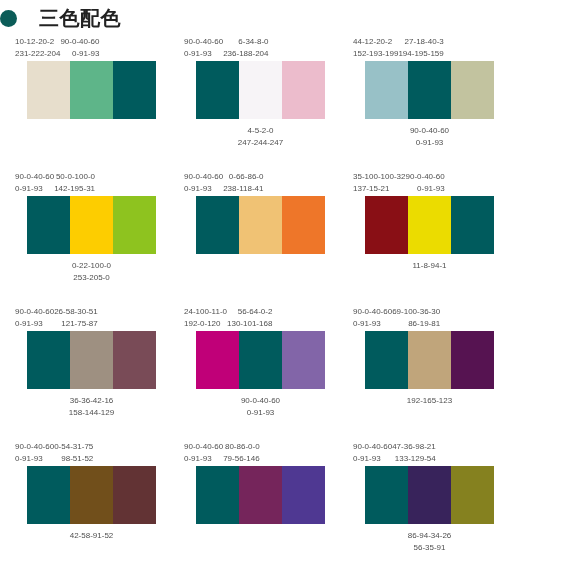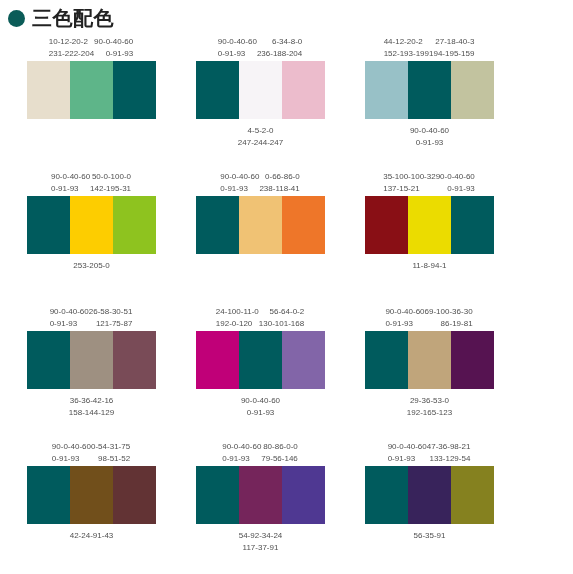--- a/index.html
+++ b/index.html
@@ -14,23 +14,24 @@
     font-family: "Liberation Sans", "DejaVu Sans", sans-serif;
     color: #4a4a4a;
     overflow: hidden;
     position: relative;
   }
 
   
   .header {
     display: flex;
     align-items: center;
-    padding: 7px 0 0 8px;
+    padding: 7px 0 0 0;
     height: 29px;
     box-sizing: border-box;
+    gap: 15px;
   }
   .header-bullet {
     width: 17px;
     height: 17px;
     border-radius: 50%;
     background: #0b5c58;
     flex: 0 0 auto;
     margin-right: 7px;
   }
   .header-title {
@@ -55,21 +56,21 @@
   .cell {
     width: 155px;
     margin-left: 14px;
     position: relative;
   }
   .cell:first-child { margin-left: 14px; }
 
   
   .label-top {
     display: flex;
-    justify-content: center;
+    justify-content: flex-start;
     height: 25px;
     padding: 0 2px 10px 1px;
     box-sizing: border-box;
   }
   .label-block {
     font-size: 8px;
     line-height: 12px;
     color: #4f4f4f;
     white-space: nowrap;
   }
@@ -179,20 +180,21 @@
             <span class="cmyk">50-0-100-0</span>
             <span class="rgb">142-195-31</span>
           </div>
         </div>
         <div class="swatch">
           <div class="band" style="background: rgb(0, 91, 93);"></div>
           <div class="band" style="background: rgb(253, 205, 0);"></div>
           <div class="band" style="background: rgb(142, 195, 31);"></div>
         </div>
         <div class="label-bottom">
+          <span class="cmyk">0-22-100-0</span>
           <span class="rgb">253-205-0</span>
         </div>
       </div>
       <div class="cell">
         <div class="label-top">
           <div class="label-block">
             <span class="cmyk">90-0-40-60</span>
             <span class="rgb">0-91-93</span>
           </div>
           <div class="label-block right">
@@ -280,21 +282,20 @@
             <span class="cmyk">69-100-36-30</span>
             <span class="rgb">86-19-81</span>
           </div>
         </div>
         <div class="swatch">
           <div class="band" style="background: rgb(0, 91, 93);"></div>
           <div class="band" style="background: rgb(192, 165, 123);"></div>
           <div class="band" style="background: rgb(86, 19, 81);"></div>
         </div>
         <div class="label-bottom">
-          <span class="cmyk">29-36-53-0</span>
           <span class="rgb">192-165-123</span>
         </div>
       </div>
     </div>
     <div class="row">
       <div class="cell">
         <div class="label-top">
           <div class="label-block">
             <span class="cmyk">90-0-40-60</span>
             <span class="rgb">0-91-93</span>
@@ -303,58 +304,55 @@
             <span class="cmyk">0-54-31-75</span>
             <span class="rgb">98-51-52</span>
           </div>
         </div>
         <div class="swatch">
           <div class="band" style="background: rgb(0, 91, 93);"></div>
           <div class="band" style="background: rgb(113, 79, 27);"></div>
           <div class="band" style="background: rgb(98, 51, 52);"></div>
         </div>
         <div class="label-bottom">
-          <span class="cmyk">42-24-91-43</span>
+          <span class="cmyk">42-58-91-52</span>
         </div>
       </div>
       <div class="cell">
         <div class="label-top">
           <div class="label-block">
             <span class="cmyk">90-0-40-60</span>
             <span class="rgb">0-91-93</span>
           </div>
           <div class="label-block right">
             <span class="cmyk">80-86-0-0</span>
             <span class="rgb">79-56-146</span>
           </div>
         </div>
         <div class="swatch">
           <div class="band" style="background: rgb(0, 91, 93);"></div>
           <div class="band" style="background: rgb(117, 37, 91);"></div>
           <div class="band" style="background: rgb(79, 56, 146);"></div>
         </div>
-        <div class="label-bottom">
-          <span class="cmyk">54-92-34-24</span>
-          <span class="rgb">117-37-91</span>
-        </div>
       </div>
       <div class="cell">
         <div class="label-top">
           <div class="label-block">
             <span class="cmyk">90-0-40-60</span>
             <span class="rgb">0-91-93</span>
           </div>
           <div class="label-block right">
             <span class="cmyk">47-36-98-21</span>
             <span class="rgb">133-129-54</span>
           </div>
         </div>
         <div class="swatch">
           <div class="band" style="background: rgb(0, 91, 93);"></div>
           <div class="band" style="background: rgb(56, 35, 91);"></div>
           <div class="band" style="background: rgb(133, 129, 31);"></div>
         </div>
         <div class="label-bottom">
+          <span class="cmyk">86-94-34-26</span>
           <span class="rgb">56-35-91</span>
         </div>
       </div>
     </div>
   </div>
 
 </body></html>

